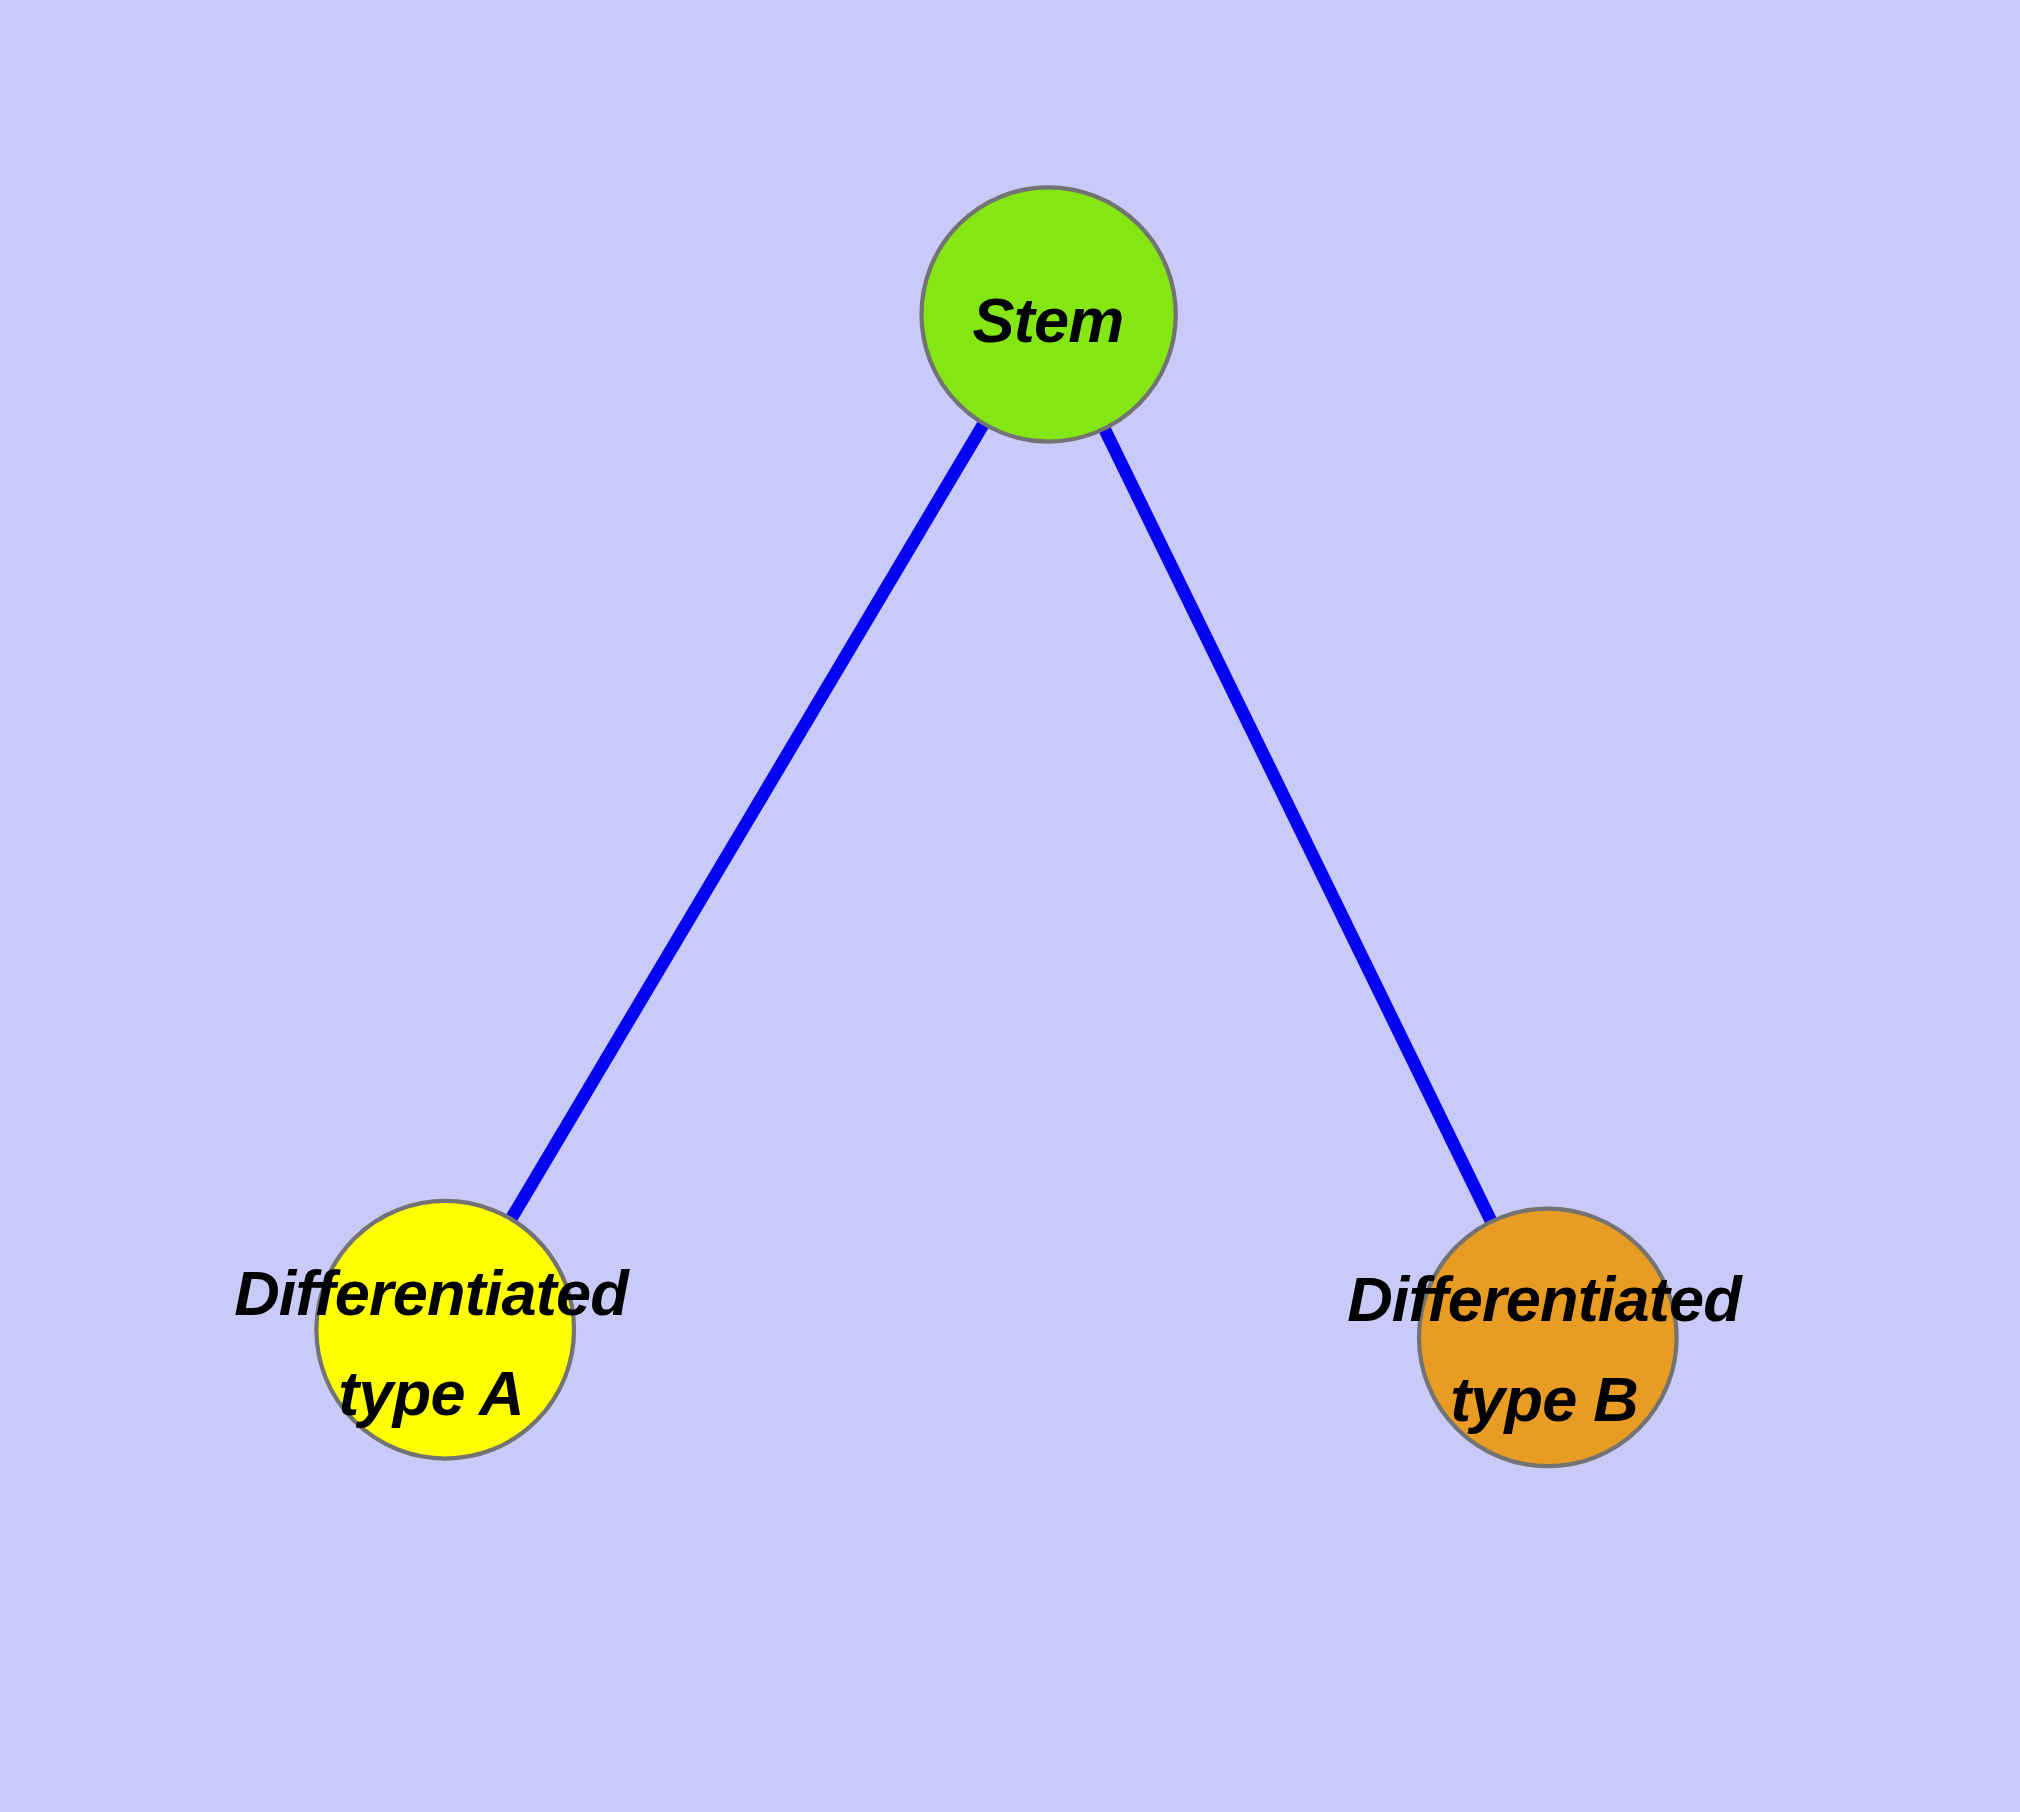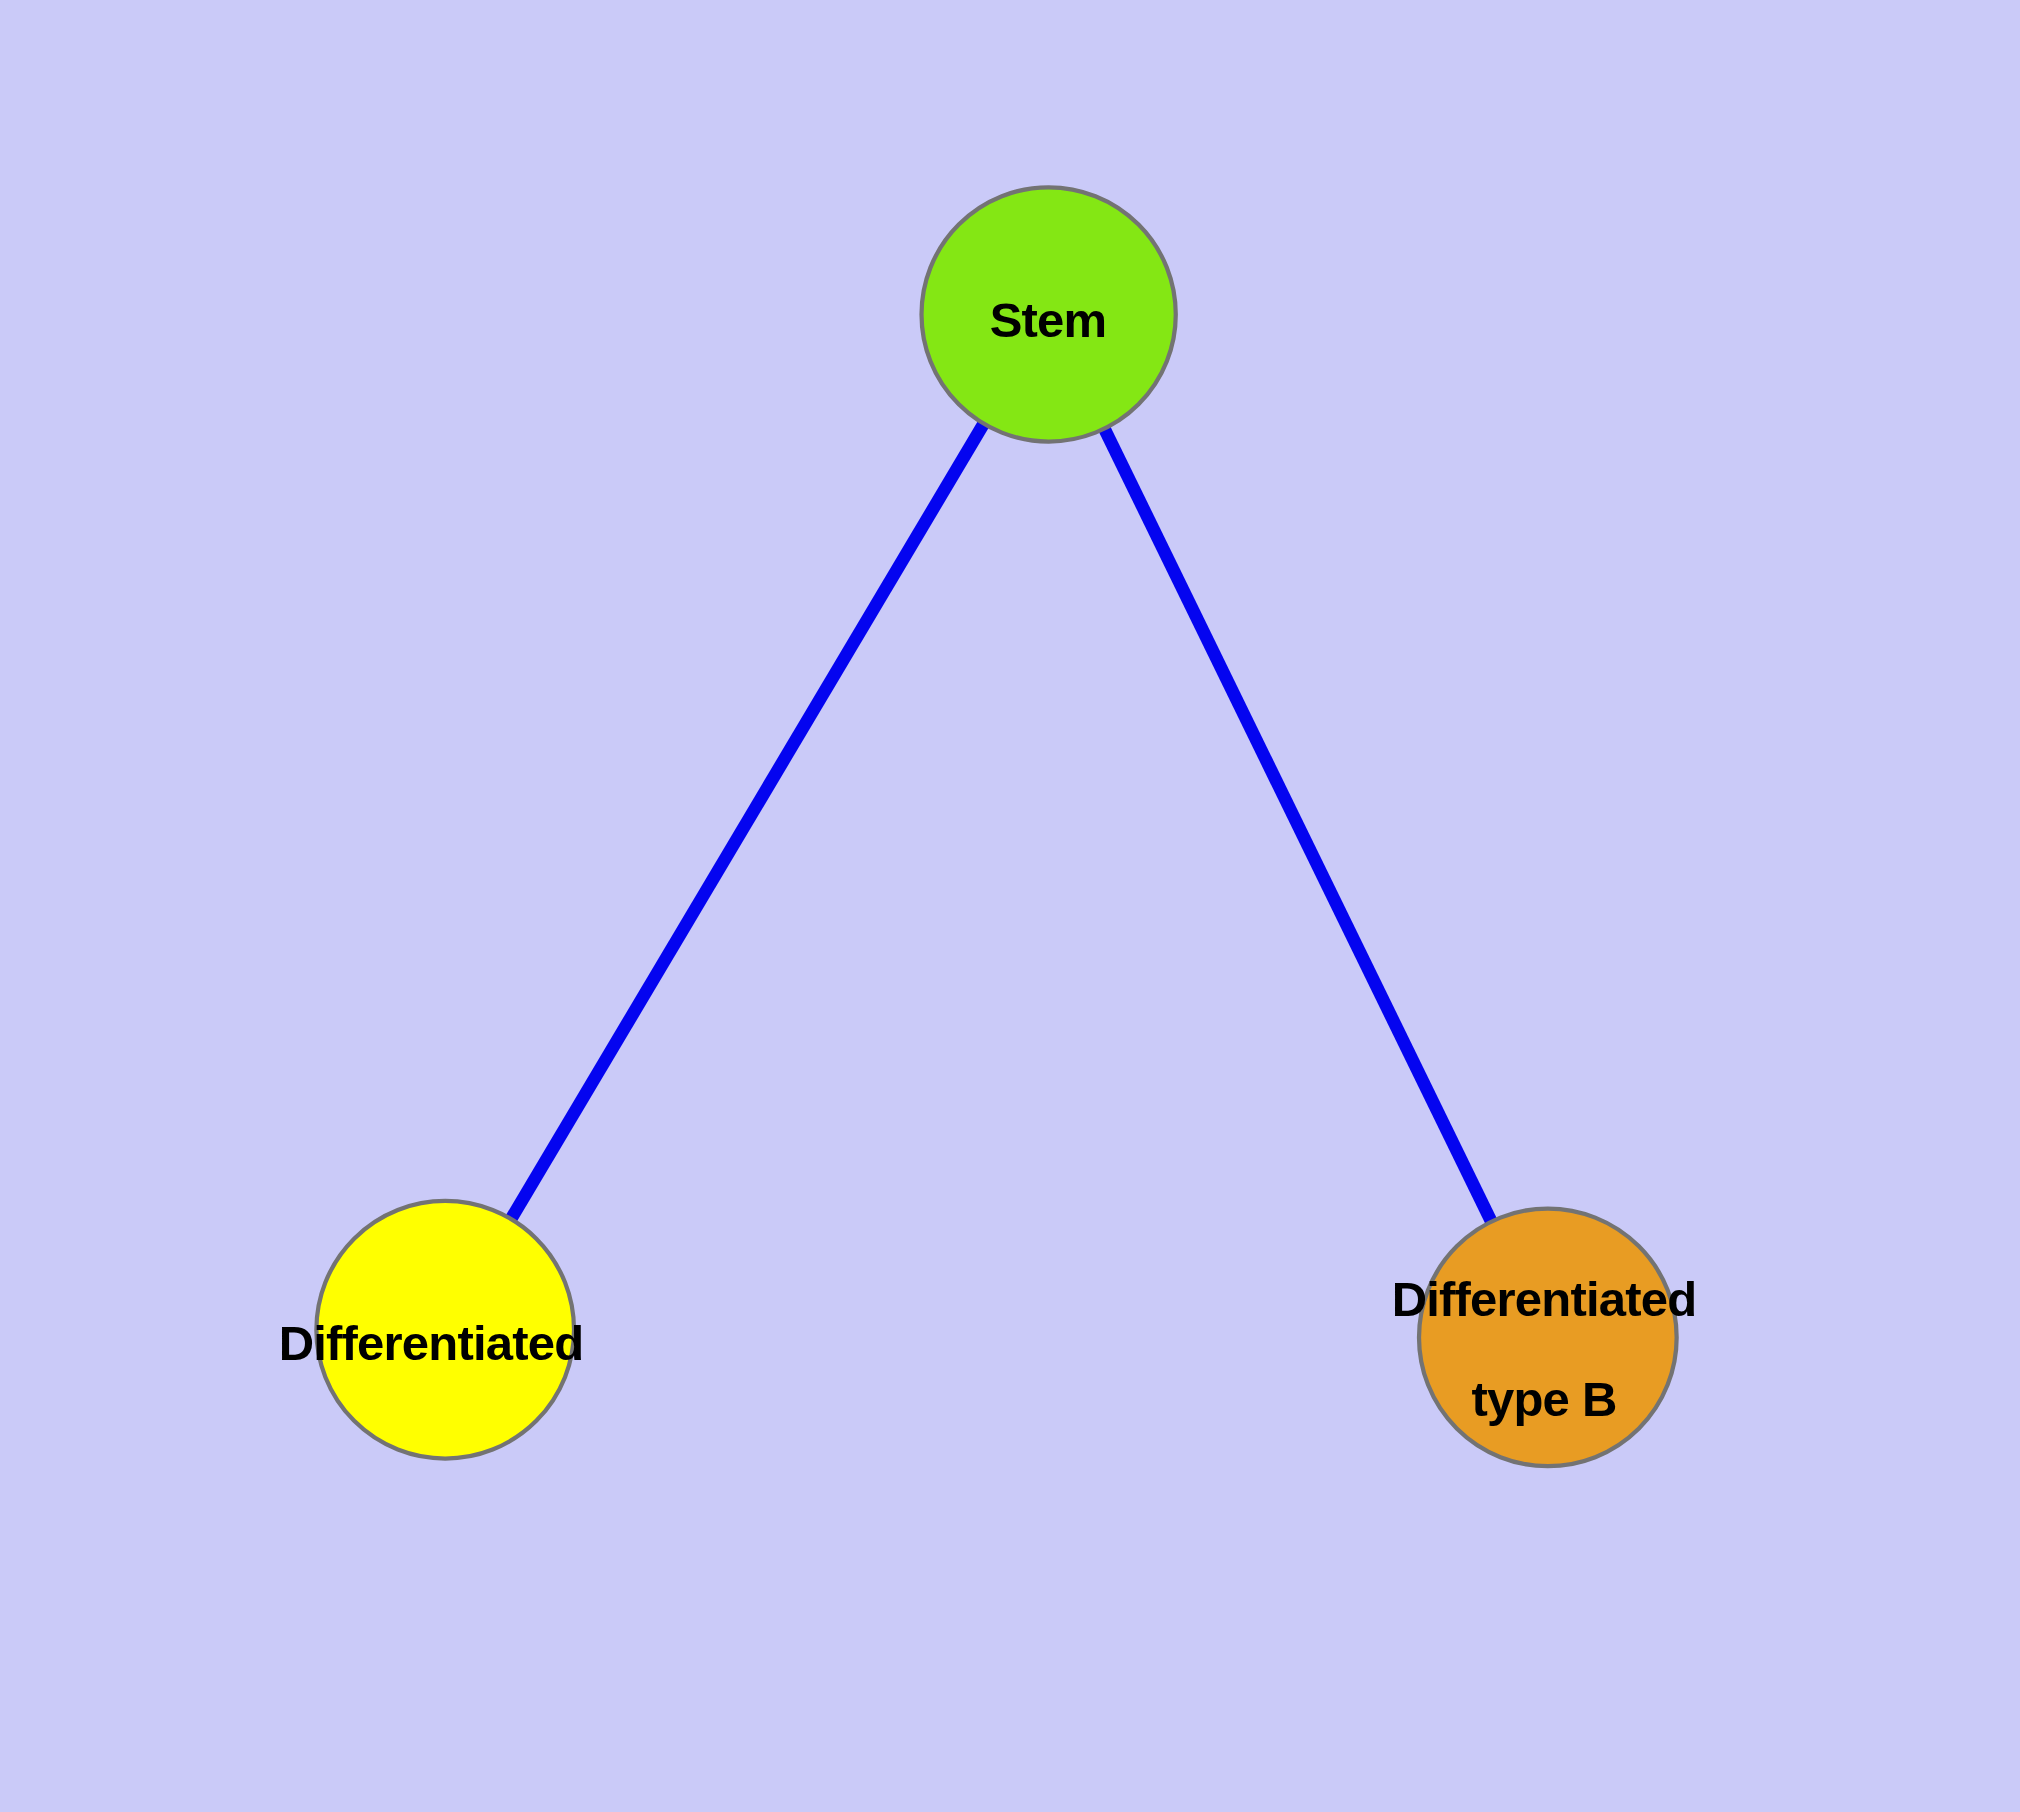--- a/index.html
+++ b/index.html
@@ -27,25 +27,26 @@
     stroke-linecap: butt;
     fill: none;
   }
   .node-circle {
     stroke-width: 5px;
   }
   .node-label {
     position: absolute;
     transform: translate(-50%, -50%);
     font-weight: bold;
-    font-size: 49px;
+    font-size: 63px;
     line-height: 100px;
     text-align: center;
     white-space: nowrap;
     letter-spacing: -0.8px;
+    font-style: italic;
   }
   .node-label span { display: block; text-align: center; }
 </style>
 </head>
 <body>
 
 <div class="stage" style="background-color: rgb(202, 202, 248);">
 
   <svg class="graph-svg" viewBox="0 0 2384 2138" xmlns="http://www.w3.org/2000/svg">
 
@@ -54,20 +55,21 @@
 
     <circle class="node-circle" cx="1237" cy="371" r="150" fill="#84E714" style="stroke: rgb(115, 115, 115);"></circle>
     <circle class="node-circle" cx="525" cy="1569" r="152" fill="#FFFF00" style="stroke: rgb(115, 115, 115);"></circle>
     <circle class="node-circle" cx="1826" cy="1578" r="152" fill="#E89C23" style="stroke: rgb(115, 115, 115);"></circle>
   </svg>
 
   <div class="node-label" style="left: 1048px; top: 320px; color: rgb(0, 0, 0);">Stem</div>
 
   <div class="node-label" style="left: 431px; top: 1343px; color: rgb(0, 0, 0);">
     <span>Differentiated</span>
+    <span>type A</span>
   </div>
 
   <div class="node-label" style="left: 1544px; top: 1349px; color: rgb(0, 0, 0);">
     <span>Differentiated</span>
     <span>type B</span>
   </div>
 
 </div>
 
 

